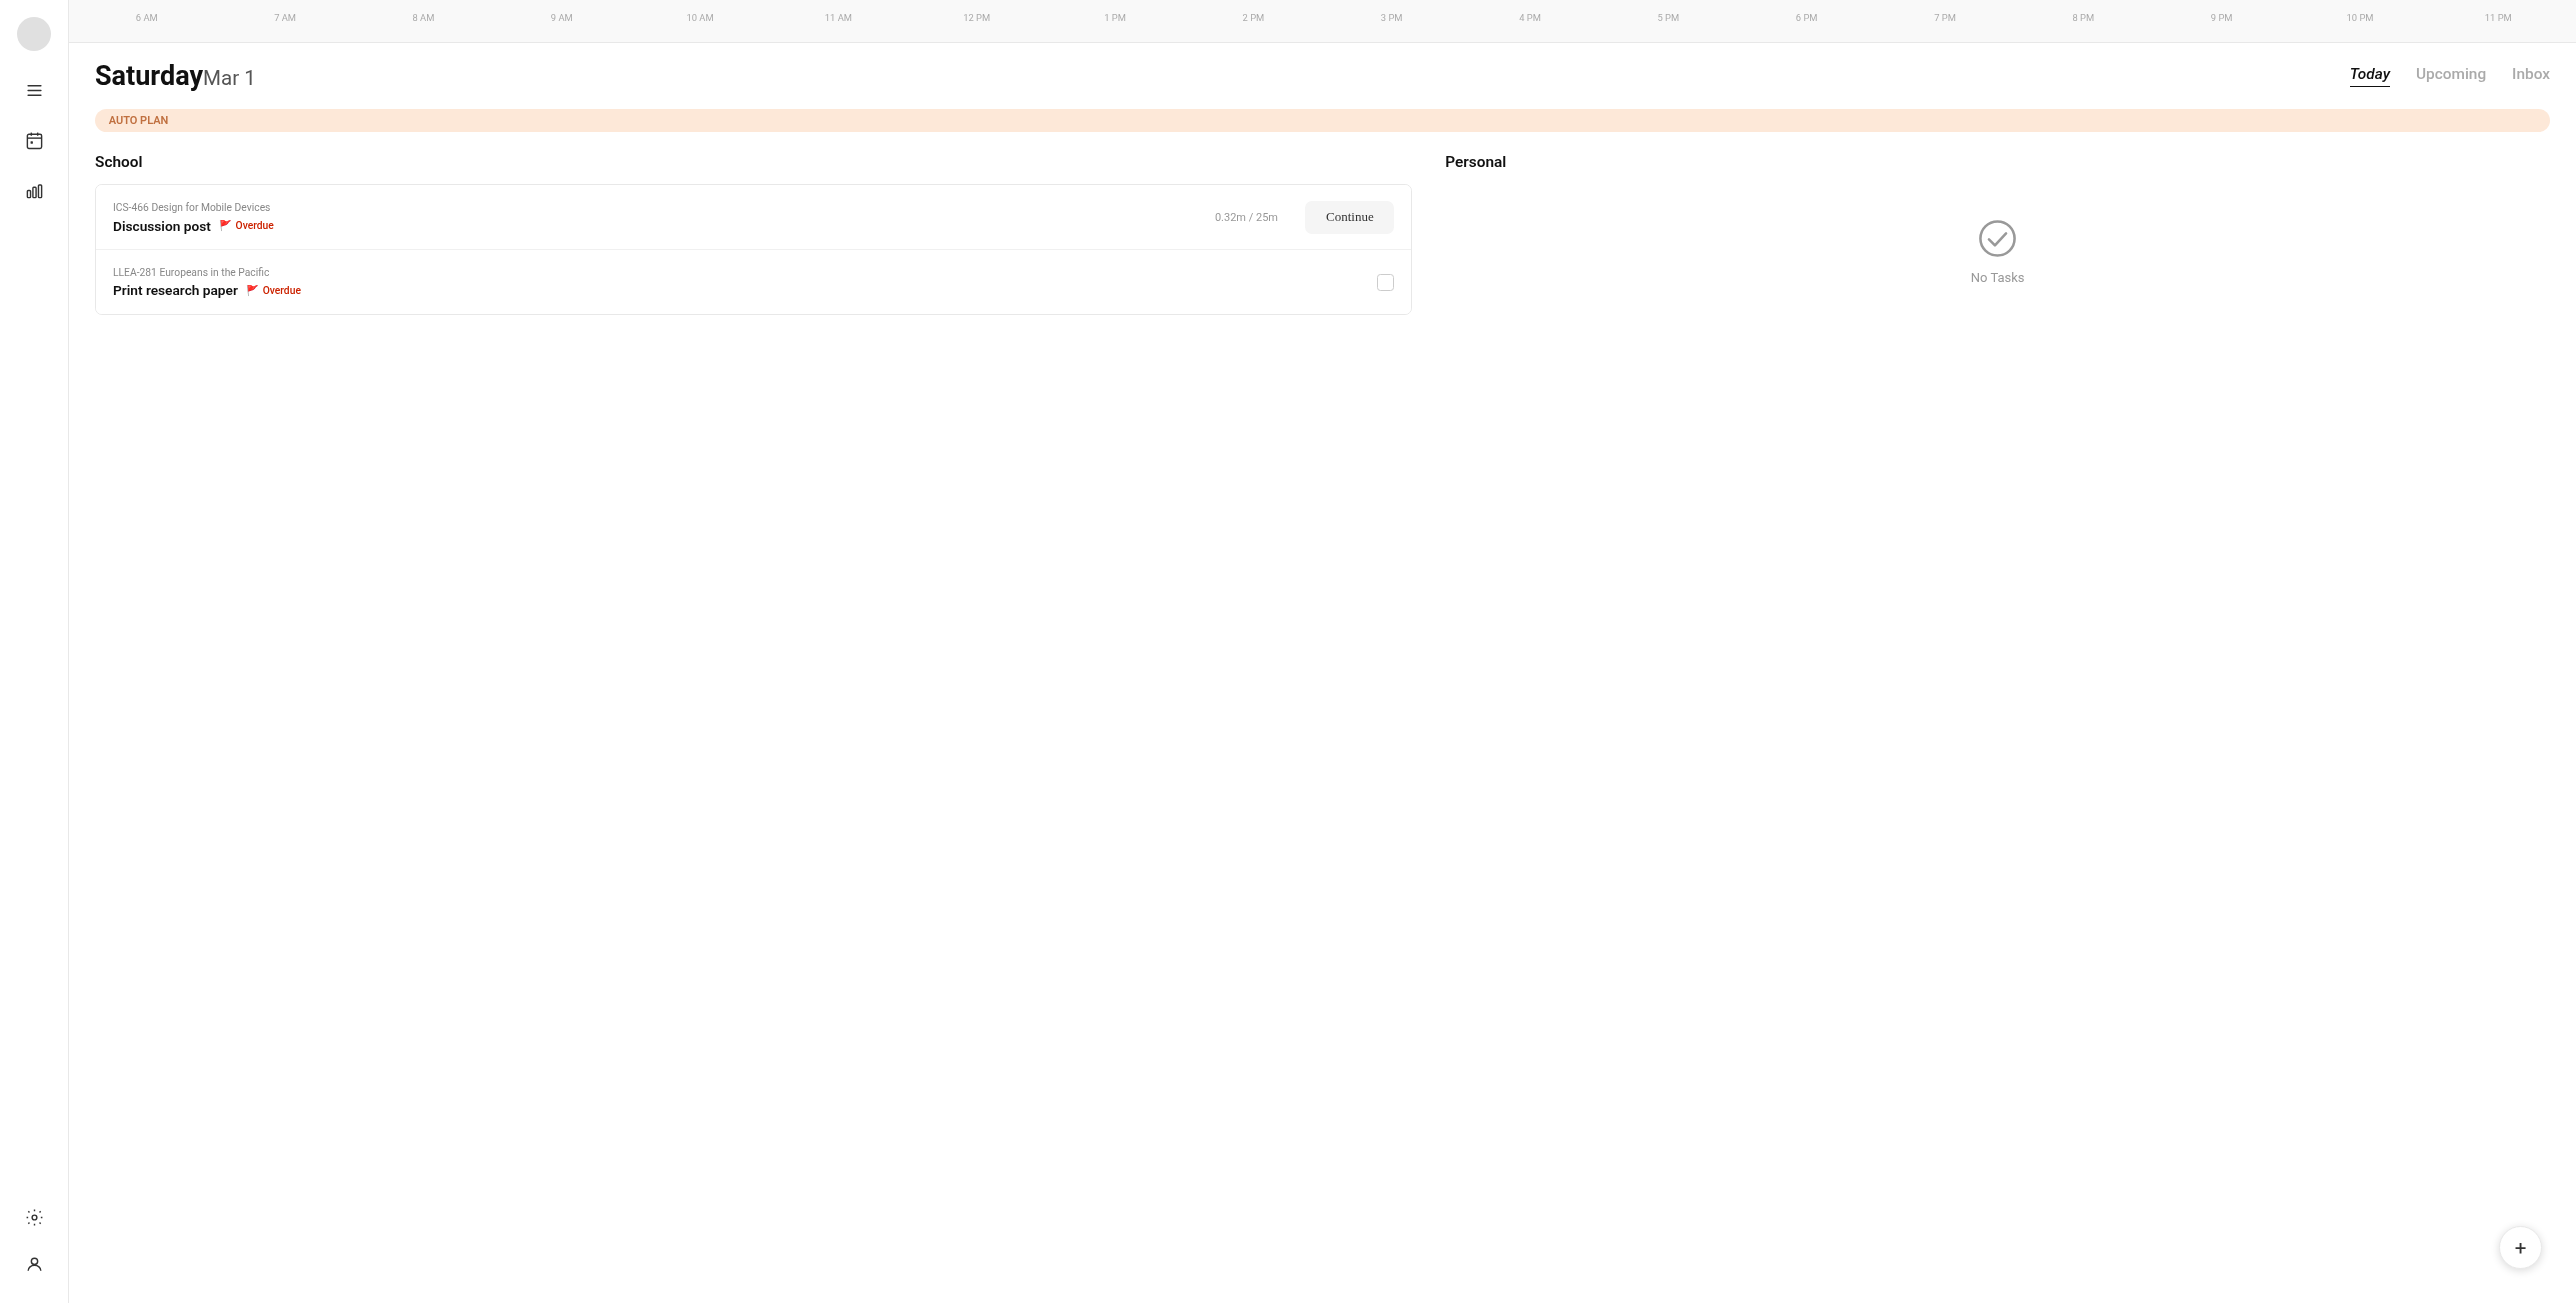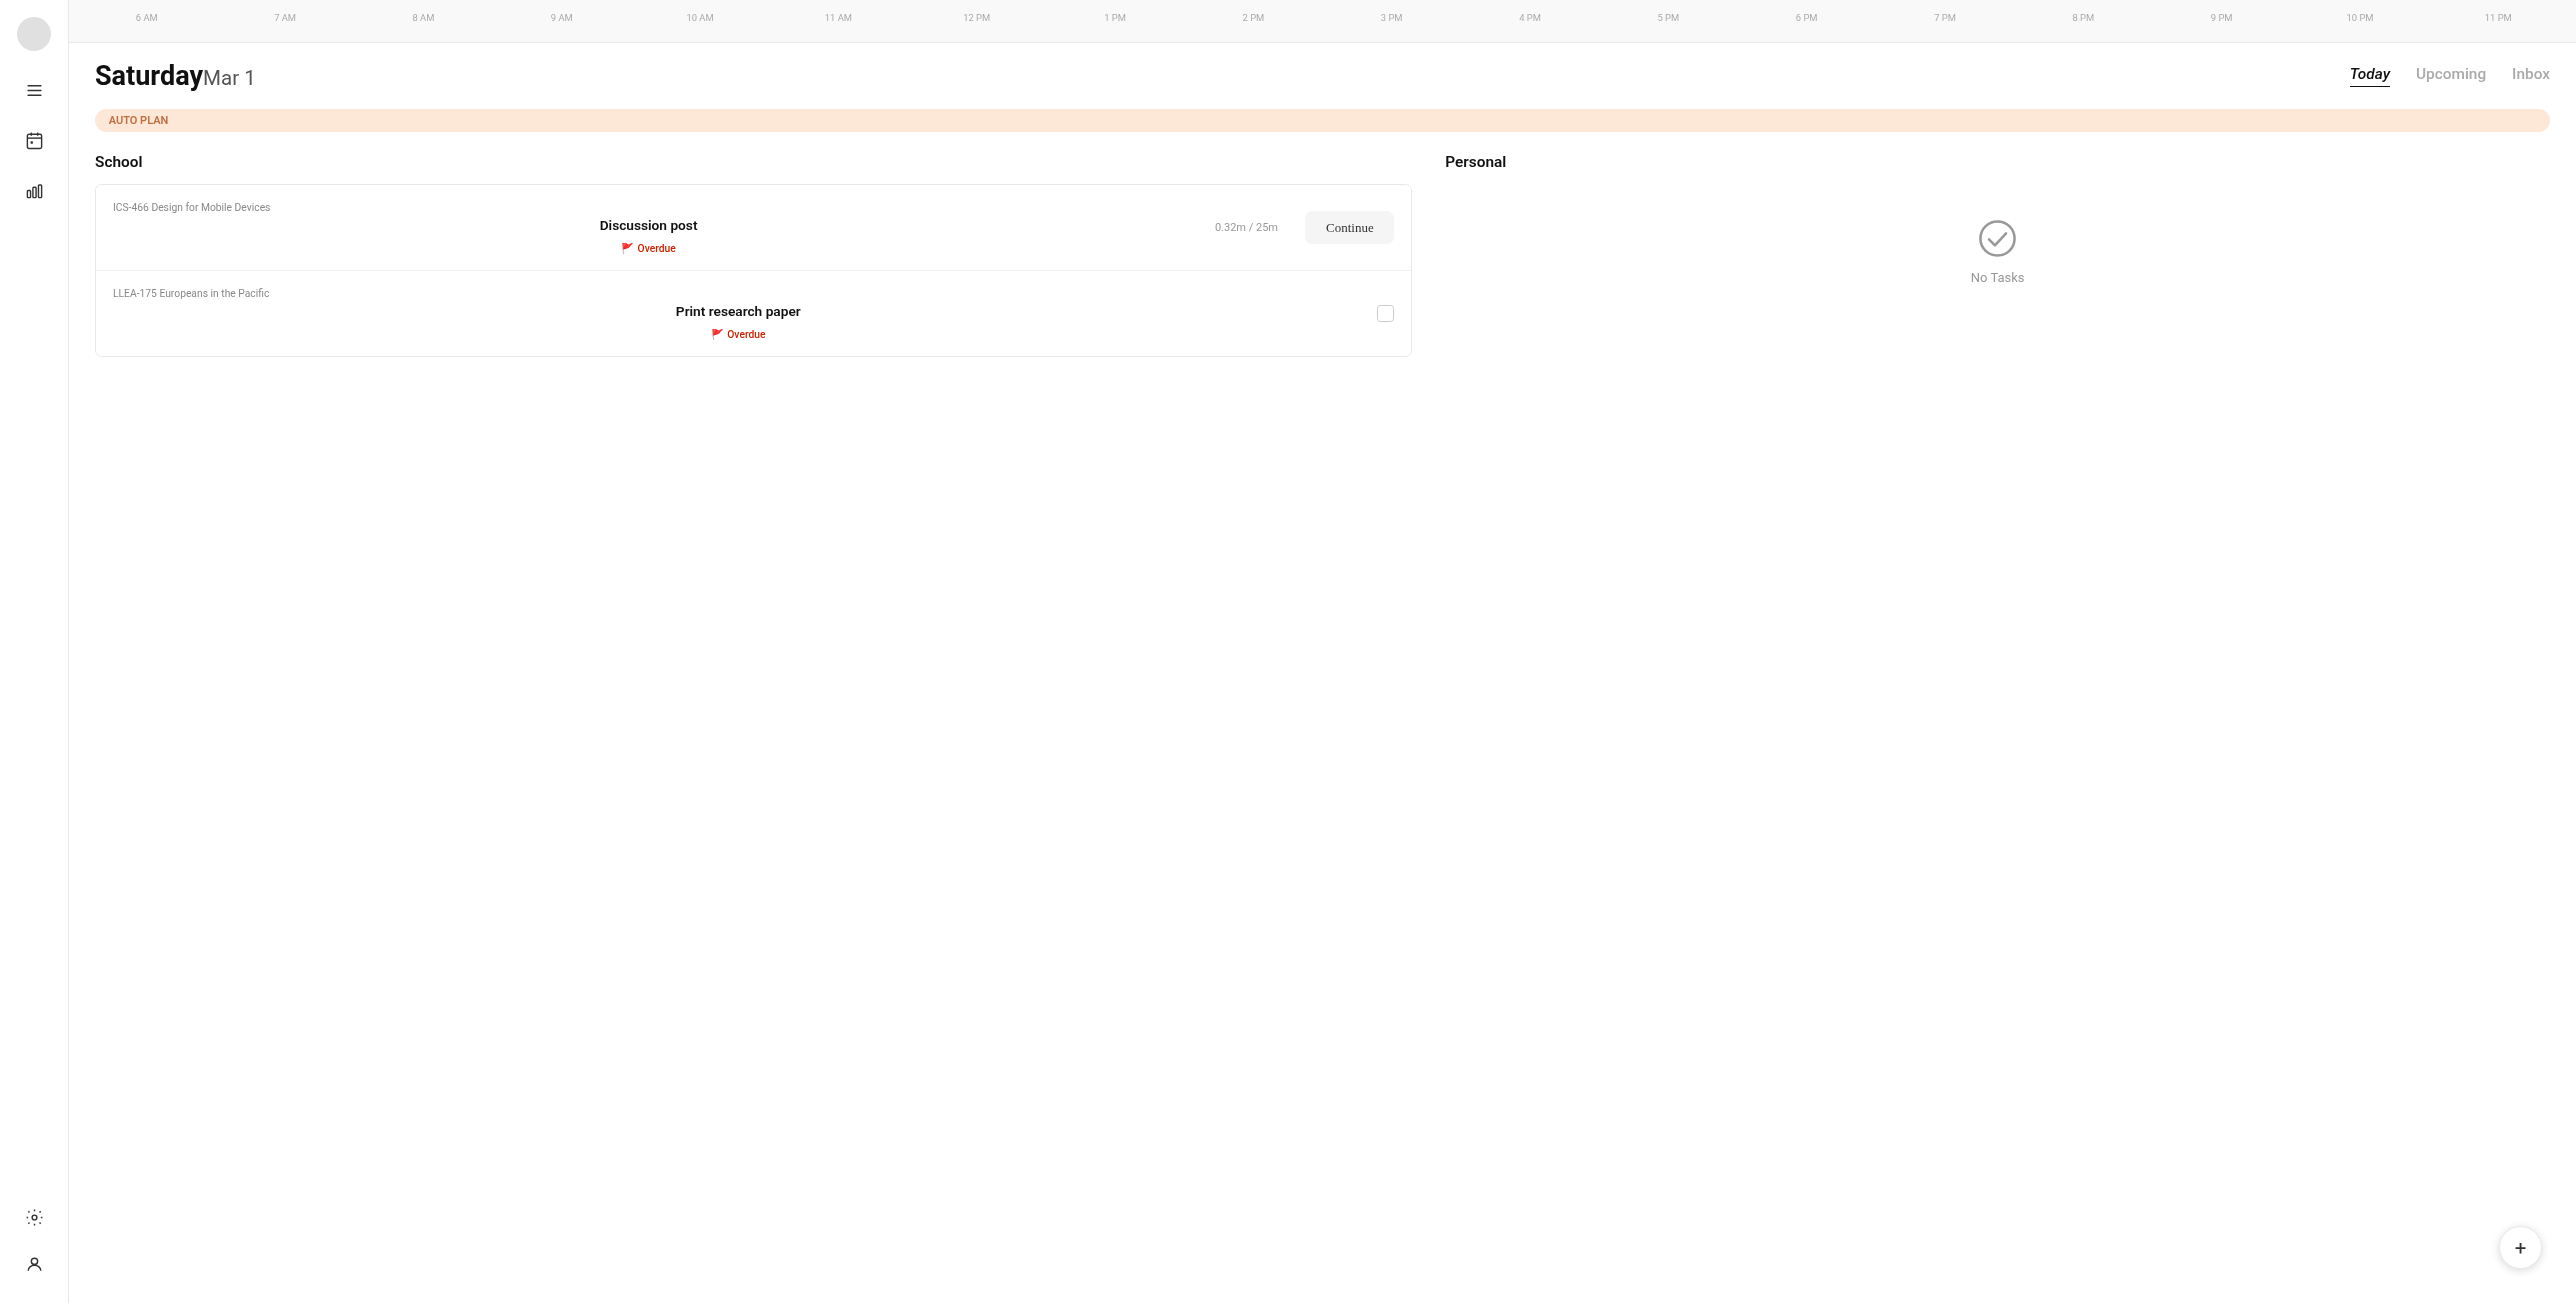--- a/index.html
+++ b/index.html
@@ -215,21 +215,20 @@
     .task-course {
       font-size: 10.3px;
       color: #888;
       margin-bottom: 3.4px;
     }
 
     .task-name-row {
       display: flex;
       align-items: center;
       gap: 8.6px;
-      flex-direction: column;
     }
 
     .task-name {
       font-size: 13.7px;
       font-weight: 600;
       color: #111;
     }
 
     .overdue-badge {
       display: flex;
@@ -417,21 +416,21 @@
                   <span>Overdue</span>
                 </span>
               </div>
             </div>
             <span class="task-time">0.32m / 25m</span>
             <button class="continue-btn">Continue</button>
           </div>
 
           <div class="task-item">
             <div class="task-info">
-              <div class="task-course">LLEA-175 Europeans in the Pacific</div>
+              <div class="task-course">LLEA-281 Europeans in the Pacific</div>
               <div class="task-name-row">
                 <span class="task-name">Print research paper</span>
                 <span class="overdue-badge">
                   <span>🚩</span>
                   <span>Overdue</span>
                 </span>
               </div>
             </div>
             <div class="task-checkbox"></div>
           </div>

